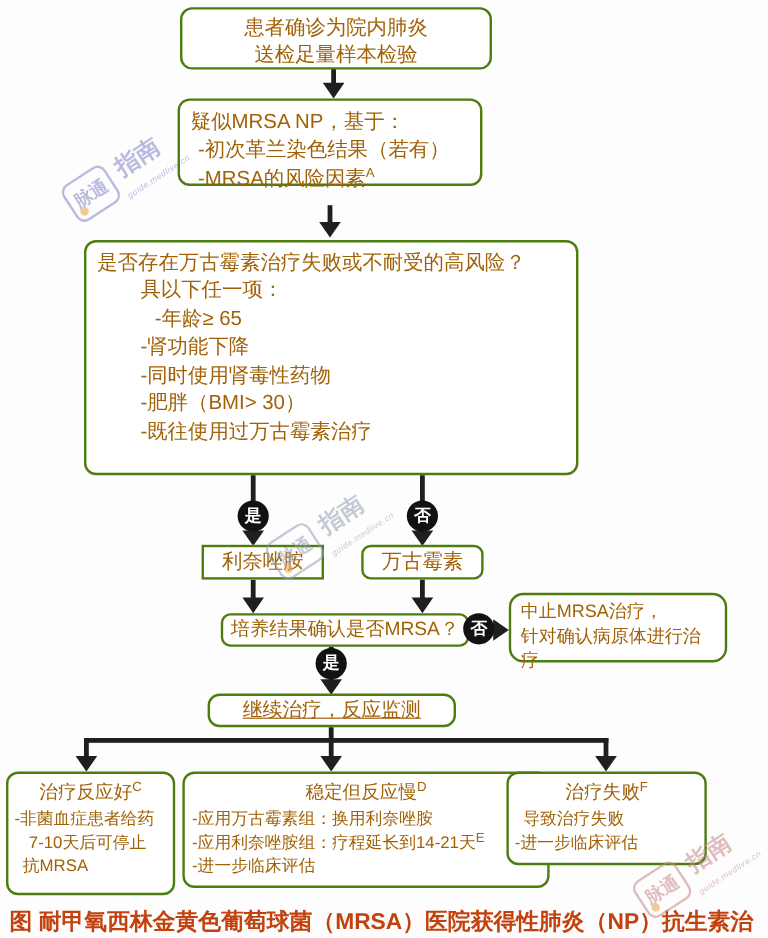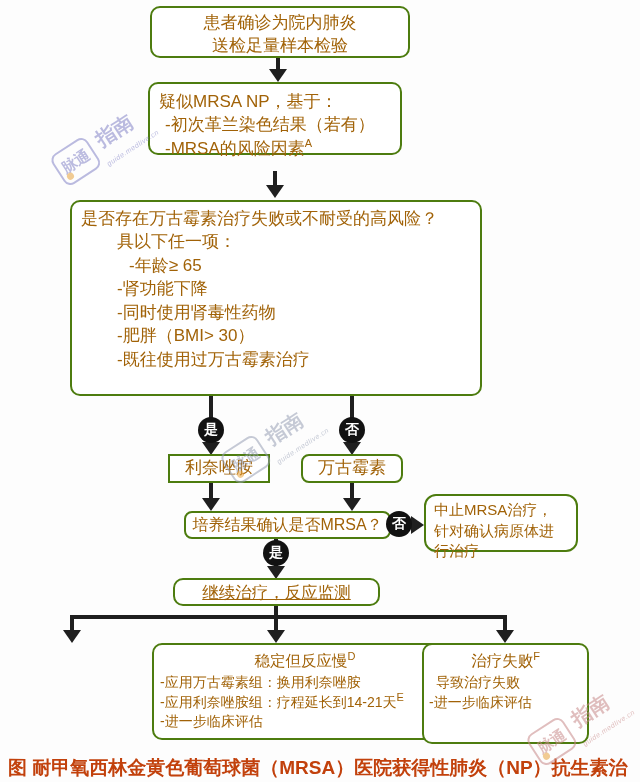--- a/index.html
+++ b/index.html
@@ -132,49 +132,55 @@
   <div class="ah-down" style="left:202px; top:498px;"></div>
   <div class="vline" style="left:350px; top:483px; height:16px;"></div>
   <div class="ah-down" style="left:343px; top:498px;"></div>
 
   <div class="box center f16" style="left:172px; top:511px; width:207px; height:28px; border-radius:8px; padding-top:1px;">培养结果确认是否MRSA？</div>
 
   <div class="hline" style="left:379px; top:523px; width:14px;"></div>
   <div class="decision" style="left:386px; top:511px;">否</div>
   <div class="ah-right" style="left:411px; top:516px;"></div>
 
-  <div class="box f15" style="left:424px; top:494px; width:154px; height:58px; padding:4px 8px; border-radius:12px;">
+  <div class="box f15" style="left:424px; top:494px; width:182px; height:58px; padding:4px 8px; border-radius:12px;">
     <div>中止MRSA治疗，</div>
     <div>针对确认病原体进行治疗</div>
   </div>
 
   <div class="vline" style="left:274px; top:539px; height:30px;"></div>
   <div class="decision" style="left:263px; top:540px;">是</div>
   <div class="ah-down" style="left:267px; top:566px;"></div>
 
   <div class="box center" style="left:173px; top:578px; width:207px; height:28px; font-size:16.5px; padding-top:1px;text-decoration:underline;">继续治疗，反应监测</div>
 
   <div class="vline" style="left:274px; top:606px; height:11px;"></div>
   <div class="hline" style="left:70px; top:615px; width:437px;"></div>
   <div class="vline" style="left:70px; top:615px; height:17px;"></div>
   <div class="ah-down" style="left:63px; top:630px;"></div>
   <div class="vline" style="left:274px; top:615px; height:17px;"></div>
   <div class="ah-down" style="left:267px; top:630px;"></div>
   <div class="vline" style="left:503px; top:615px; height:17px;"></div>
   <div class="ah-down" style="left:496px; top:630px;"></div>
 
+  <div class="box f14" style="left:5px; top:643px; width:141px; height:103px; padding:5px 5px;">
+    <div class="bt"><span>治疗反应好</span><sup>C</sup></div>
+    <div>-非菌血症患者给药</div>
+    <div style="padding-left:12px;">7-10天后可停止</div>
+    <div style="padding-left:7px;">抗MRSA</div>
+  </div>
 
   <div class="box f14" style="left:152px; top:643px; width:306px; height:97px; padding:5px 6px;">
     <div class="bt"><span>稳定但反应慢</span><sup>D</sup></div>
     <div>-应用万古霉素组：换用利奈唑胺</div>
     <div><span>-应用利奈唑胺组：疗程延长到14-21天</span><sup>E</sup></div>
     <div>-进一步临床评估</div>
   </div>
 
-  <div class="box f14" style="left:422px; top:643px; width:167px; height:101px; padding:5px 5px;">
+  <div class="box f14" style="left:422px; top:643px; width:167px; height:78px; padding:5px 5px;">
     <div class="bt"><span>治疗失败</span><sup>F</sup></div>
     <div style="padding-left:7px;">导致治疗失败</div>
     <div>-进一步临床评估</div>
   </div>
 
   <div class="caption" style="left:8px; top:755px; width:626px;">图 耐甲氧西林金黄色葡萄球菌（MRSA）医院获得性肺炎（NP）抗生素治疗方案</div>
 
 </div>
 
 </body></html>

